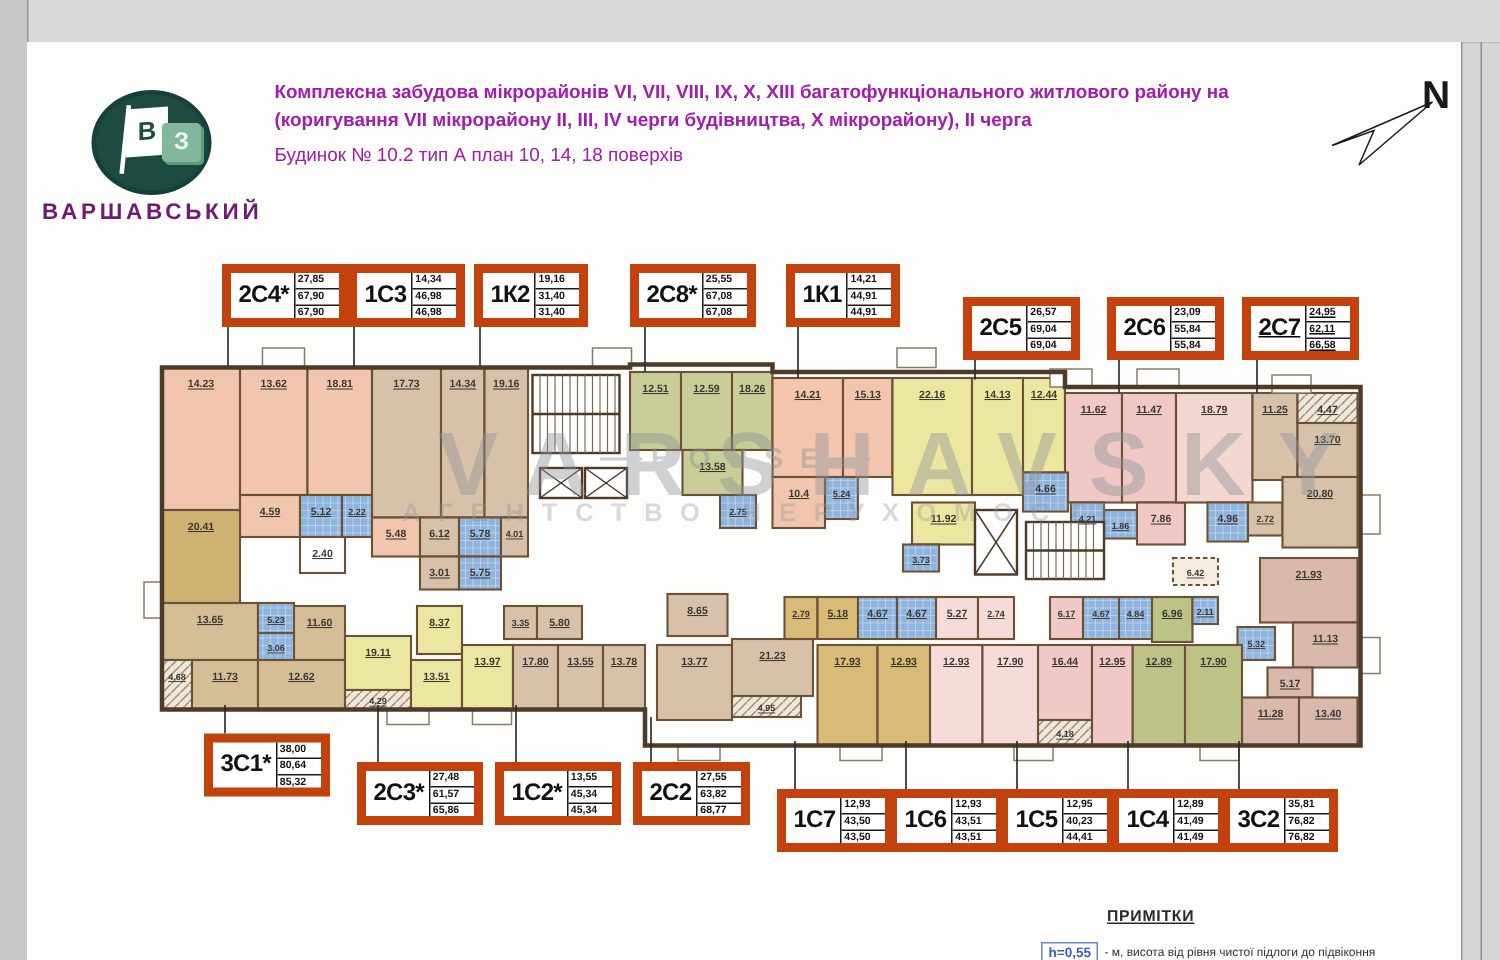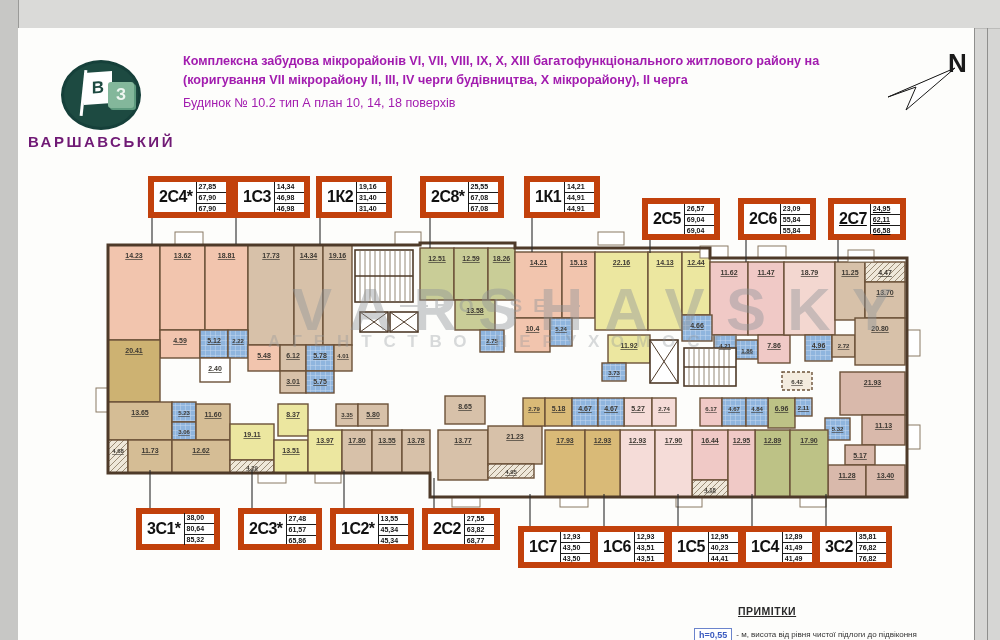--- a/index.html
+++ b/index.html
@@ -426,21 +426,21 @@
       </div>
     </div>
     <div class="apt-box" style="left: 828px; top: 198px; text-decoration: underline;">
       <div class="apt-name">2С7</div>
       <div class="apt-table">
         <div class="apt-row">24,95</div>
         <div class="apt-row">62,11</div>
         <div class="apt-row">66,58</div>
       </div>
     </div>
-    <div class="apt-box" style="left: 136px; top: 508px; align-items: center;">
+    <div class="apt-box" style="left: 136px; top: 489px;">
       <div class="apt-name">3С1*</div>
       <div class="apt-table">
         <div class="apt-row">38,00</div>
         <div class="apt-row">80,64</div>
         <div class="apt-row">85,32</div>
       </div>
     </div>
     <div class="apt-box" style="left: 238px; top: 508px;">
       <div class="apt-name">2С3*</div>
       <div class="apt-table">

